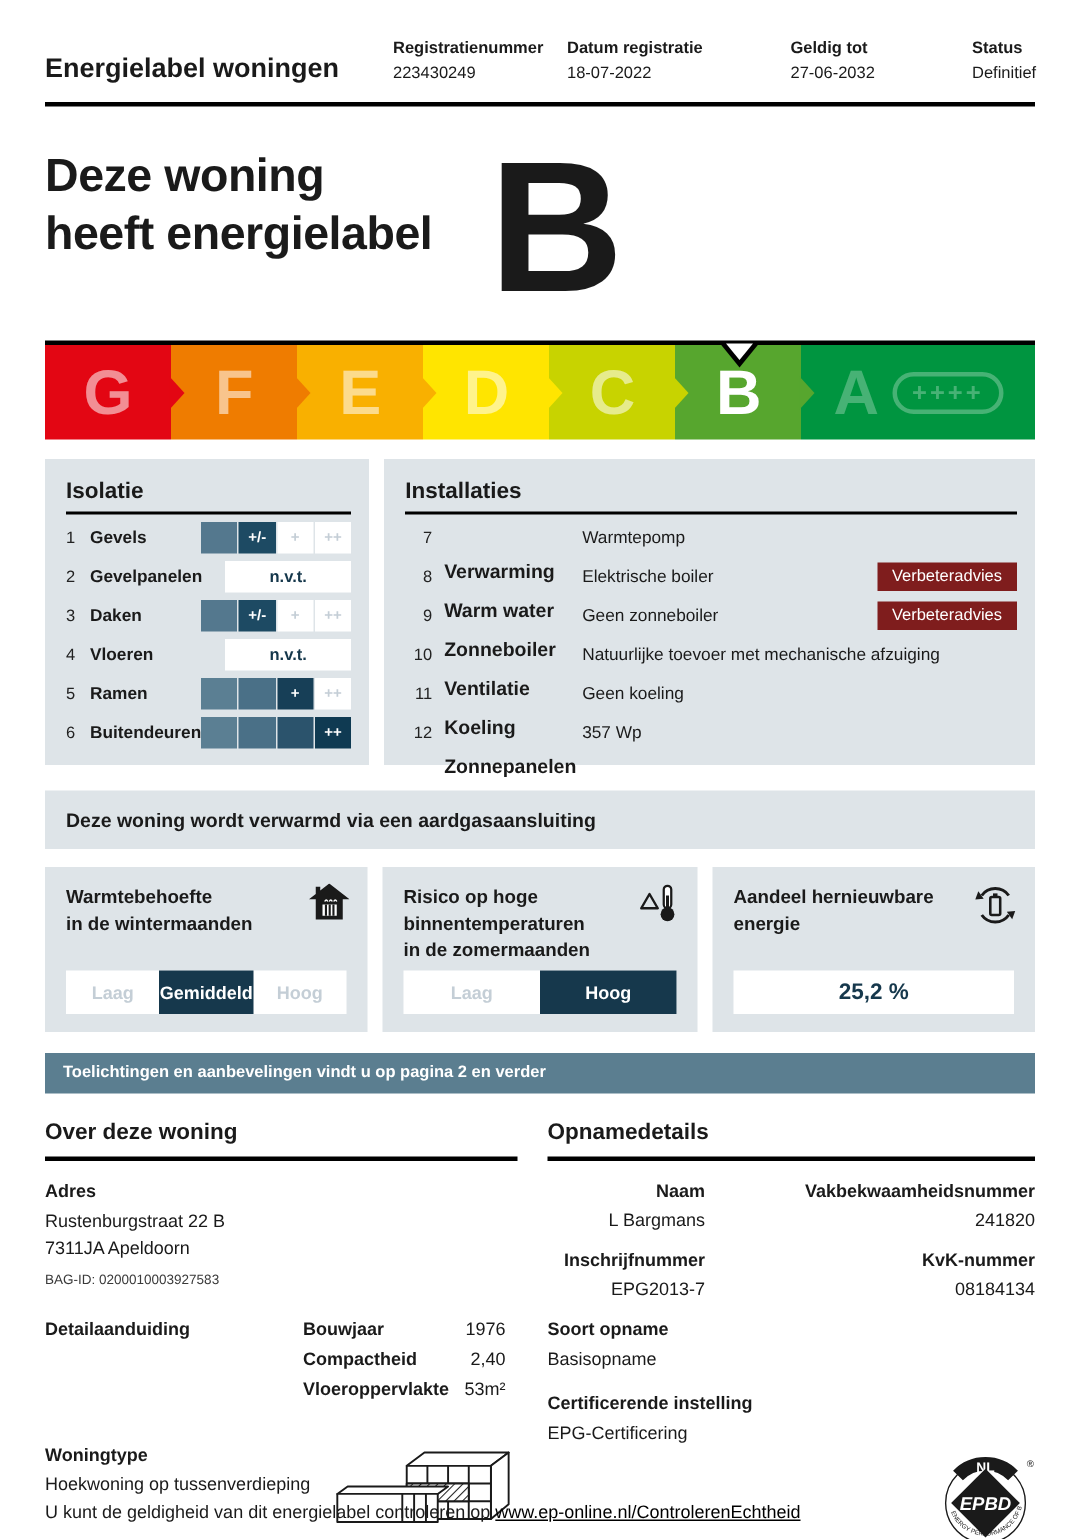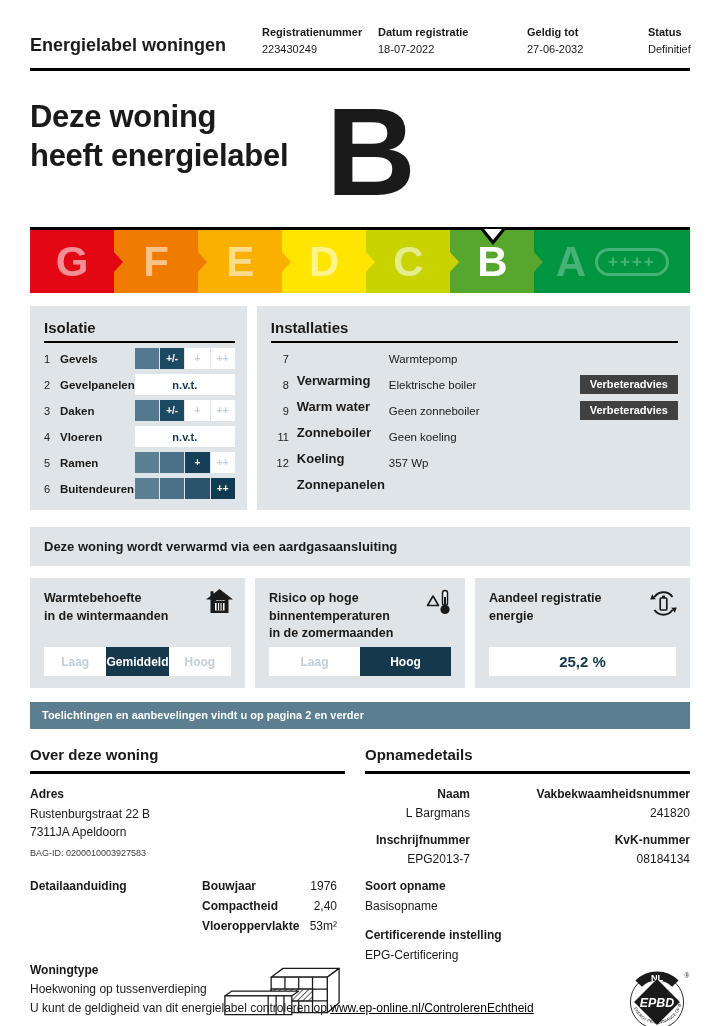--- a/index.html
+++ b/index.html
@@ -47,27 +47,27 @@
   .panel-isolatie { flex:0 0 215px; }
   .panel-install { flex:1; }
   .panel-title { font-size:15px; font-weight:bold; border-bottom:2px solid #000; padding-bottom:5px; }
   .iso-row { display:flex; align-items:center; margin-top:5px; height:21px; }
   .iso-num { width:9px; font-size:11px; color:#222; }
   .iso-label { font-weight:bold; font-size:11.5px; margin-left:7px; flex:1; }
   .iso-bar { width:100px; display:flex; gap:1px; height:21px; }
   .iso-cell { flex:1; display:flex; align-items:center; justify-content:center;
     font-size:10px; font-weight:bold; color:#c4ced6; }
   .iso-cell.active { color:#fff; }
-  .iso-nvt { width:100px; height:21px; background:#fff; display:flex; align-items:center;
+  .iso-nvt { width:84px; height:21px; background:#fff; display:flex; align-items:center;
     justify-content:center; font-size:11px; font-weight:bold; color:#15374b; }
   .inst-row { display:flex; align-items:center; margin-top:5px; height:21px; }
   .inst-num { width:18px; text-align:right; font-size:11px; color:#222; }
   .inst-label { font-weight:bold; font-size:13px; margin-left:8px; width:92px;margin-top:44px; }
   .inst-value { font-size:11.5px; flex:1; }
-  .advice-btn { background:#404040; color:#fff; font-weight:bold; font-size:11px;
+  .advice-btn { background:#7f1d1d; color:#fff; font-weight:normal; font-size:11px;
     padding:3px 10px 4px; border:none; cursor:pointer; font-family:inherit; }
 
   
   .gas-banner { margin-top:17px; background:#dee4e8; padding:12px 14px; font-size:13px; font-weight:bold; }
 
   
   .cards { display:flex; gap:10px; margin-top:12px; }
   .card { background:#dee4e8; position:relative; height:110px; padding:12px 14px; }
   .card1 { flex:0 0 215px; } .card2 { flex:0 0 210px; } .card3 { flex:1; }
   .card-title { font-size:12.5px; font-weight:bold; line-height:1.4; white-space:pre-line; }
@@ -245,20 +245,25 @@
             <span class="inst-value">Elektrische boiler</span>
             <button class="advice-btn">Verbeteradvies</button>
           </div>
           <div class="inst-row">
             <span class="inst-num">9</span>
             <span class="inst-label">Zonneboiler</span>
             <span class="inst-value">Geen zonneboiler</span>
             <button class="advice-btn">Verbeteradvies</button>
           </div>
           <div class="inst-row">
+            <span class="inst-num">10</span>
+            <span class="inst-label">Ventilatie</span>
+            <span class="inst-value">Natuurlijke toevoer met mechanische afzuiging</span>
+          </div>
+          <div class="inst-row">
             <span class="inst-num">11</span>
             <span class="inst-label">Koeling</span>
             <span class="inst-value">Geen koeling</span>
           </div>
           <div class="inst-row">
             <span class="inst-num">12</span>
             <span class="inst-label">Zonnepanelen</span>
             <span class="inst-value">357 Wp</span>
           </div>
         </div>
@@ -298,21 +303,21 @@
           <circle cx="20" cy="20.5" r="4.6" fill="#1a1a1a"></circle>
           <rect x="19" y="8" width="2" height="10" fill="#1a1a1a"></rect>
         </svg>
       </span>
       <div class="selector">
           <div class="sel-opt">Laag</div>
           <div class="sel-opt active">Hoog</div>
         </div>
     </div>
     <div class="card card3">
-      <div class="card-title">Aandeel registratie
+      <div class="card-title">Aandeel hernieuwbare
 energie</div>
       <span class="card-icon">
         <svg width="29" height="29" viewBox="0 0 29 29">
           <path d="M23.5 8 A11 11 0 0 0 5.5 8" fill="none" stroke="#1a1a1a" stroke-width="2"></path>
           <polygon points="3.2,5.2 6.8,10.2 1.2,10.6" fill="#1a1a1a"></polygon>
           <path d="M5.5 21 A11 11 0 0 0 23.5 21" fill="none" stroke="#1a1a1a" stroke-width="2"></path>
           <polygon points="25.8,23.8 22.2,18.8 27.8,18.4" fill="#1a1a1a"></polygon>
           <rect x="11.2" y="9" width="6.6" height="12" rx="1" fill="none" stroke="#1a1a1a" stroke-width="1.7"></rect>
           <rect x="13" y="6.6" width="3" height="2.4" fill="#1a1a1a"></rect>
         </svg>

